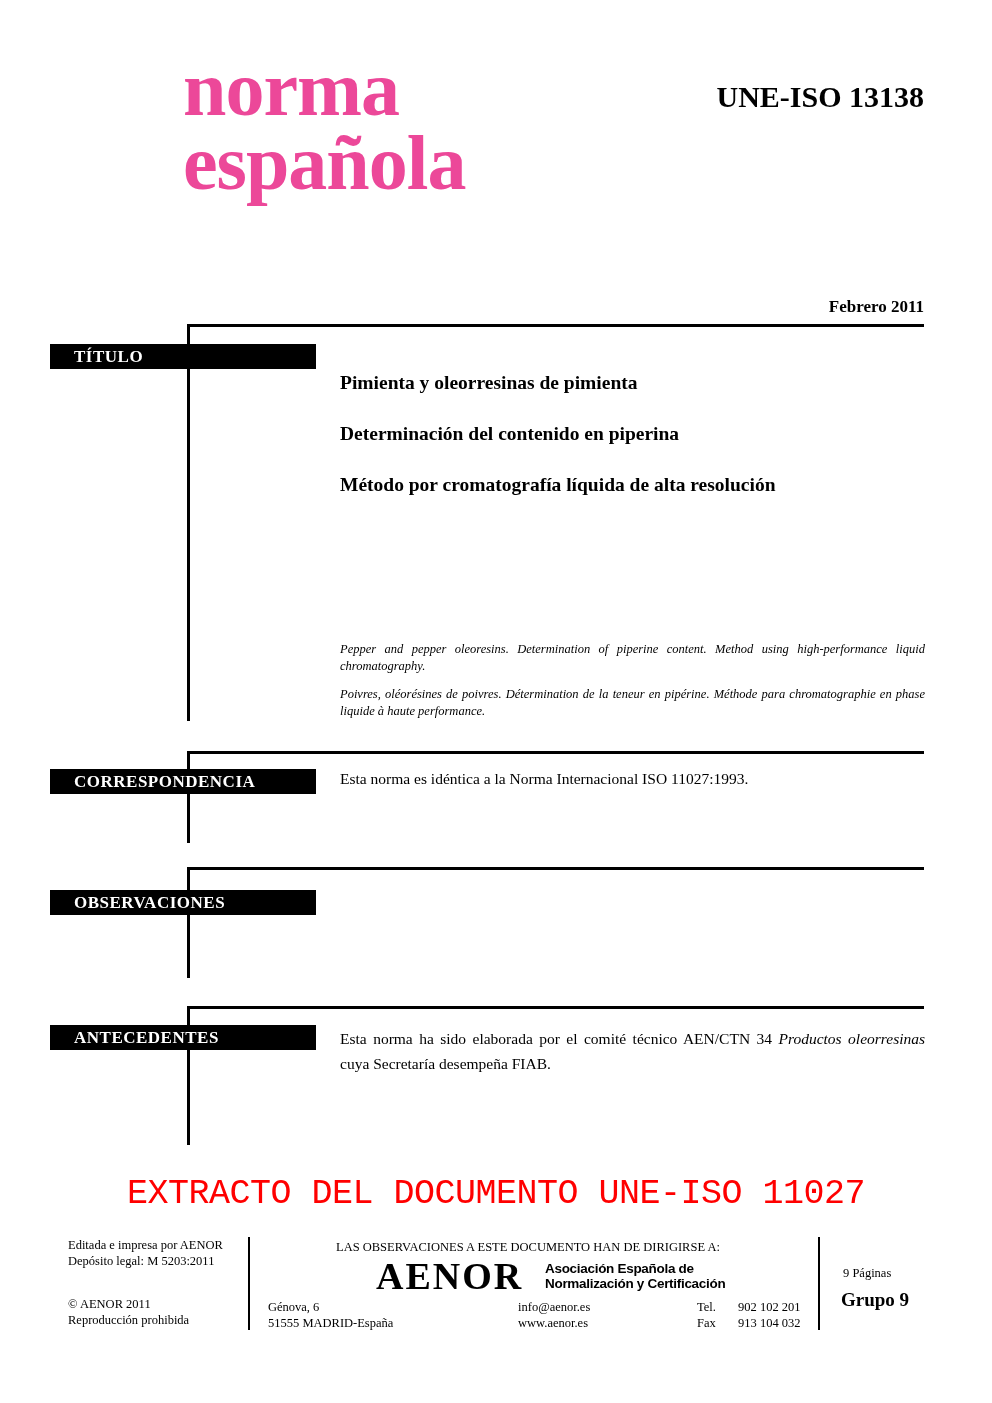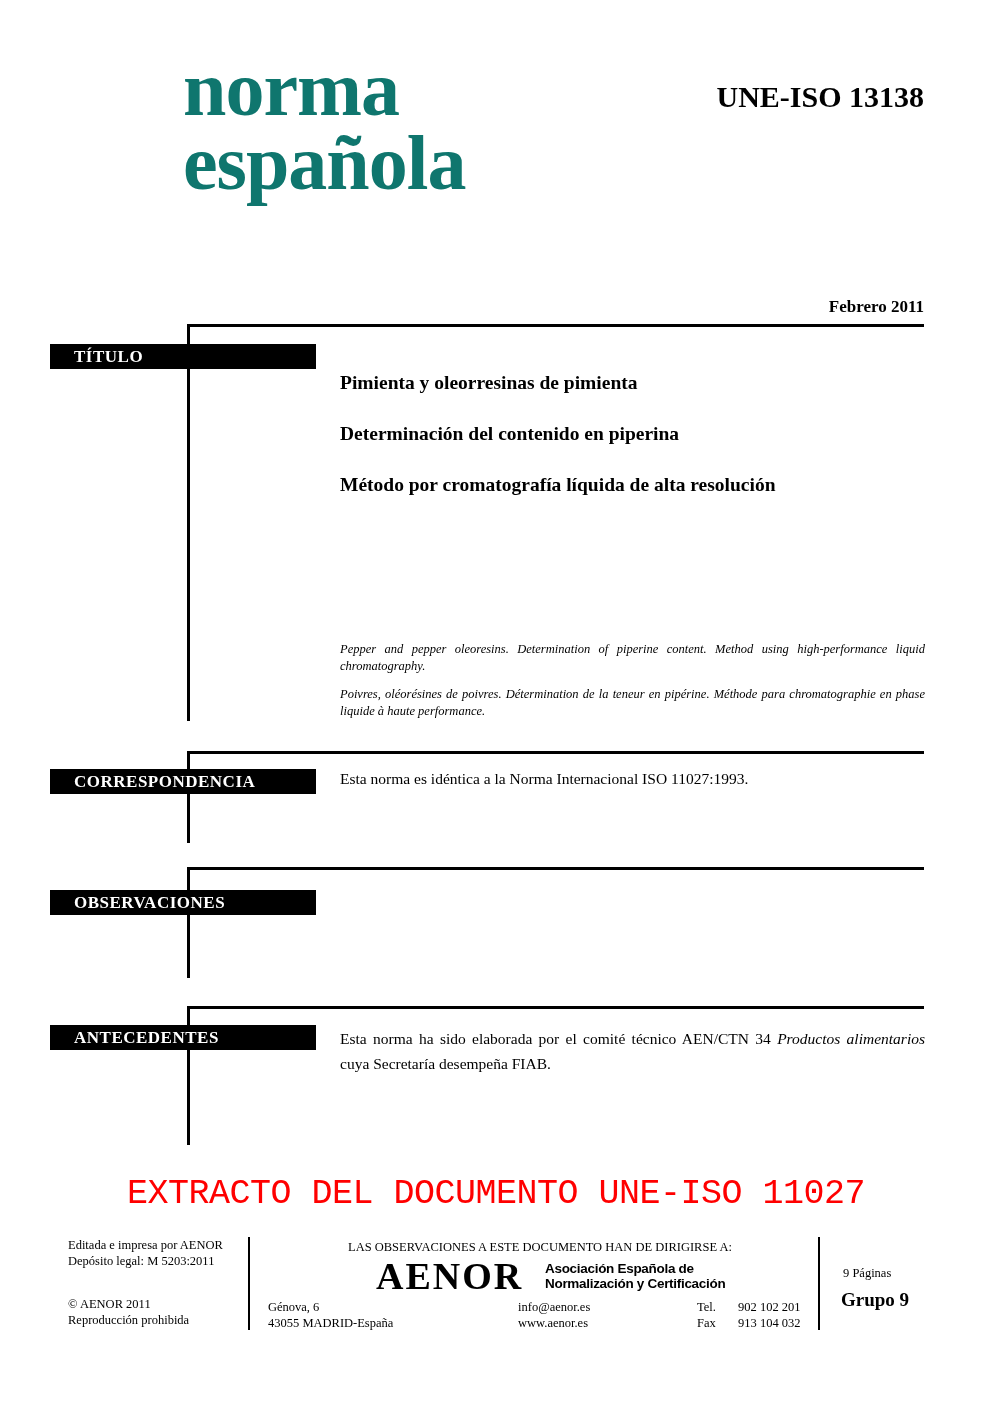--- a/index.html
+++ b/index.html
@@ -1,21 +1,21 @@
 <!DOCTYPE html>
 <html><head>
 <meta charset="utf-8">
 <style>
   html,body{margin:0;padding:0;background:#fff;}
   .page{position:relative;width:992px;height:1403px;background:#ffffff;overflow:hidden;
         font-family:"Liberation Serif",serif;color:#000;}
 
   
   .logo{position:absolute;left:183px;top:52px;font-size:78px;line-height:74px;
-        font-weight:bold;color:#0f766e;letter-spacing:-1px;}
+        font-weight:bold;color:#ec4899;letter-spacing:-1px;}
   .doc-code{position:absolute;right:68px;top:80px;font-size:30px;font-weight:bold;}
   .date{position:absolute;right:68px;top:297px;font-size:17px;font-weight:bold;}
 
   
   .rule-h{position:absolute;left:188px;width:736px;height:3px;background:#000;}
   .rule-v{position:absolute;left:187px;width:3px;background:#000;}
   #rule-h-titulo{top:324px;} #rule-v-titulo{top:324px;height:397px;}
   #rule-h-corr{top:751px;}   #rule-v-corr{top:751px;height:92px;}
   #rule-h-obs{top:867px;}    #rule-v-obs{top:867px;height:111px;}
   #rule-h-ant{top:1006px;}   #rule-v-ant{top:1006px;height:139px;}
@@ -40,21 +40,21 @@
   .extract{position:absolute;left:0;width:100%;top:1174px;text-align:center;
            font-family:Liberation Mono, monospace;font-size:35px;color:#ff0000;
            letter-spacing:-.5px;}
 
   
   .f-small{position:absolute;font-size:12.5px;line-height:16px;}
   #f-left-top{left:68px;top:1237px;}
   #f-left-bottom{left:68px;top:1296px;}
   .f-div{position:absolute;top:1237px;width:2px;height:93px;background:#000;}
   #f-div1{left:248px;} #f-div2{left:818px;}
-  #f-notice{left:348px;top:1239px;font-size:12.5px;}
+  #f-notice{left:336px;top:1239px;font-size:12.5px;}
   #f-aenor{position:absolute;left:376px;top:1254px;font-size:38px;letter-spacing:2px;
            font-weight:bold;}
   #f-aenor-sub{position:absolute;left:545px;top:1261px;font-family:"Liberation Sans",sans-serif;
                font-size:13.5px;font-weight:bold;line-height:15px;letter-spacing:-.3px;}
   #f-addr{left:268px;top:1299px;}
   #f-web{left:518px;top:1299px;}
   #f-tel-labels{left:697px;top:1299px;}
   #f-tel-values{left:738px;top:1299px;}
   #f-pages{left:843px;top:1265px;}
   #f-group{position:absolute;left:841px;top:1289px;font-size:19px;font-weight:bold;}
@@ -94,21 +94,21 @@
   </div>
 
   <div class="content title-line" id="title1">Pimienta y oleorresinas de pimienta</div>
   <div class="content title-line" id="title2">Determinación del contenido en piperina</div>
   <div class="content title-line" id="title3">Método por cromatografía líquida de alta resolución</div>
   <div class="content lang" id="lang-en">Pepper and pepper oleoresins. Determination of piperine content. Method using high-performance liquid chromatography.</div>
   <div class="content lang" id="lang-fr">Poivres, oléorésines de poivres. Détermination de la teneur en pipérine. Méthode para chromatographie en phase liquide à haute performance.</div>
 
   <div class="content" id="corr-text">Esta norma es idéntica a la Norma Internacional ISO 11027:1993.</div>
 
-  <div class="content" id="ant-text"><span>Esta norma ha sido elaborada por el comité técnico AEN/CTN 34 </span><span class="it">Productos alimentarios</span><span> cuya Secretaría desempeña FIAB.</span></div>
+  <div class="content" id="ant-text"><span>Esta norma ha sido elaborada por el comité técnico AEN/CTN 34 </span><span class="it">Productos oleorresinas</span><span> cuya Secretaría desempeña FIAB.</span></div>
 
   <div class="extract">EXTRACTO DEL DOCUMENTO UNE-ISO 11027</div>
 
   <div class="f-small" id="f-left-top">
     <div>Editada e impresa por AENOR</div>
     <div>Depósito legal: M 5203:2011</div>
   </div>
   <div class="f-small" id="f-left-bottom">
     <div>© AENOR 2011</div>
     <div>Reproducción prohibida</div>
@@ -119,21 +119,21 @@
 
   <div class="f-small" id="f-notice">LAS OBSERVACIONES A ESTE DOCUMENTO HAN DE DIRIGIRSE A:</div>
   <div id="f-aenor">AENOR</div>
   <div id="f-aenor-sub">
     <div>Asociación Española de</div>
     <div>Normalización y Certificación</div>
   </div>
 
   <div class="f-small" id="f-addr">
     <div>Génova, 6</div>
-    <div>43055 MADRID-España</div>
+    <div>51555 MADRID-España</div>
   </div>
   <div class="f-small" id="f-web">
     <div>info@aenor.es</div>
     <div>www.aenor.es</div>
   </div>
   <div class="f-small" id="f-tel-labels">
     <div>Tel.</div>
     <div>Fax</div>
   </div>
   <div class="f-small" id="f-tel-values">

